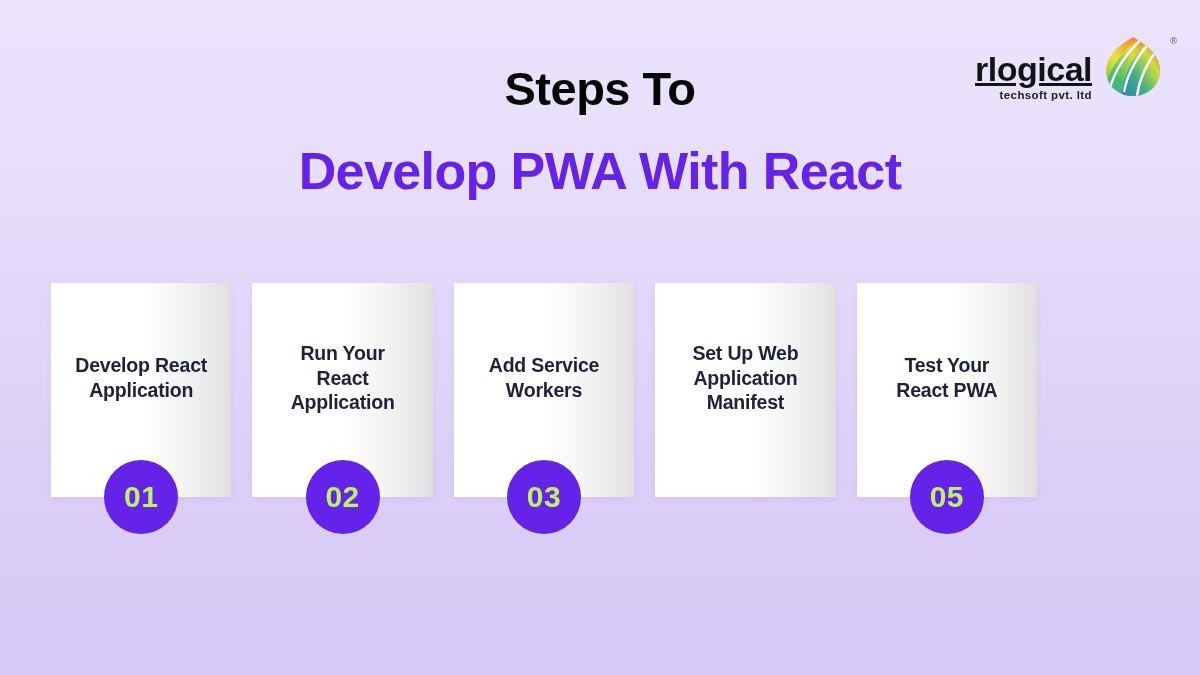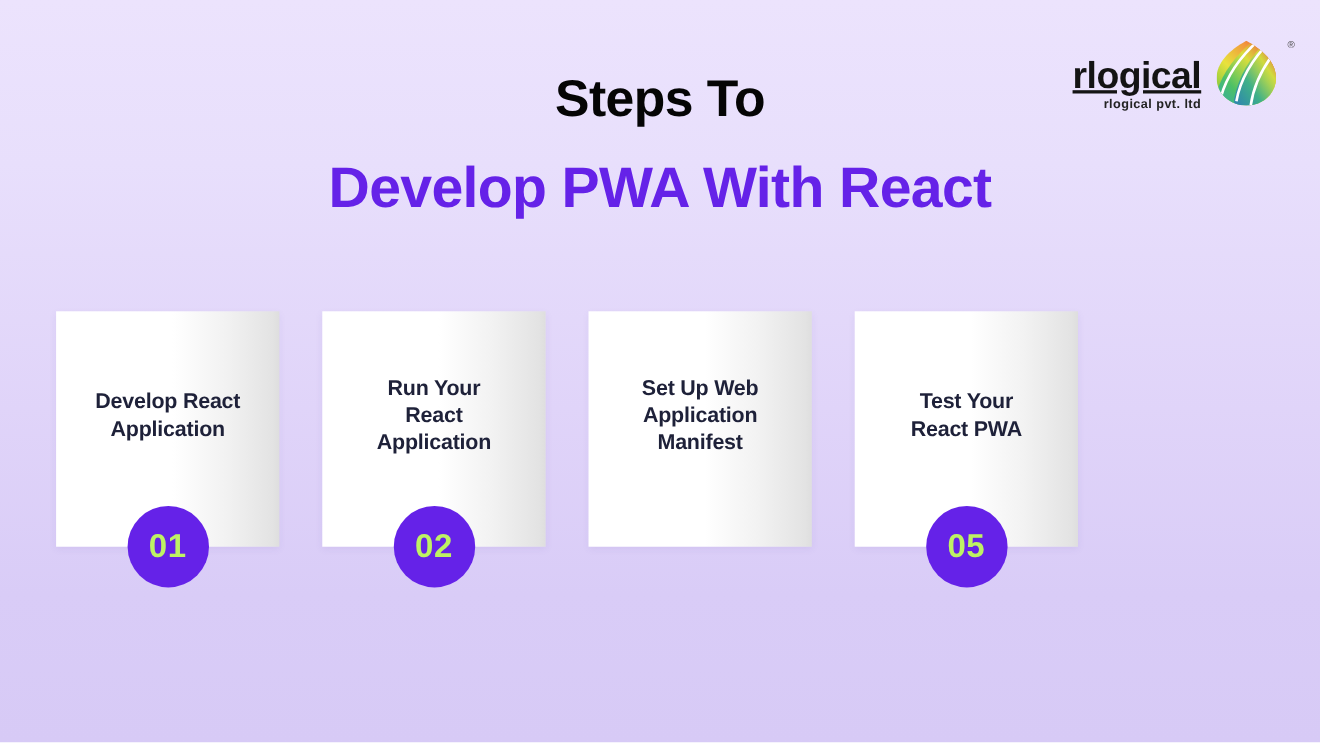--- a/index.html
+++ b/index.html
@@ -53,21 +53,21 @@
   #title-line2 {
     font-size:52px; font-weight:bold; color:#6522e8;
     letter-spacing:-0.6px; line-height:1.06; margin-top:30px;
   }
 
   
   #steps {
     position:absolute;
     left:51px; top:283px;
     width:986px; height:214px;
-    display:flex; gap:39px;
+    display:flex; gap:21px;
   }
   .step {
     position:relative;
     width:203px; height:214px;
     background:linear-gradient(90deg, #ffffff 0%, #ffffff 52%, #f2f2f2 76%, #e3e3e3 97%, #dedede 100%);
     box-shadow:0 2px 6px rgba(120,95,175,0.10);
     display:flex; align-items:center; justify-content:center;
   }
   .step-title {
     font-size:19.5px; font-weight:bold; color:#1e2139;
@@ -89,21 +89,21 @@
   }
 </style>
 </head>
 <body>
 
 <div id="canvas">
 
   <div id="logo">
     <div id="logo-text-wrap">
       <div id="logo-wordmark">rlogical</div>
-      <div id="logo-tagline">rlogical pvt. ltd</div>
+      <div id="logo-tagline">techsoft pvt. ltd</div>
     </div>
     <div id="logo-mark">
       <svg width="74" height="74" viewBox="0 0 74 74" aria-hidden="true">
         <defs>
           <linearGradient id="lgA" x1="0" y1="1" x2="1" y2="0">
             <stop offset="0%" stop-color="#2fae5a"></stop>
             <stop offset="22%" stop-color="#7cc63f"></stop>
             <stop offset="45%" stop-color="#e8e23c"></stop>
             <stop offset="68%" stop-color="#f2983c"></stop>
             <stop offset="88%" stop-color="#e3413f"></stop>
@@ -153,20 +153,25 @@
       <div class="step-badge">01</div>
     </div>
 
     <div class="step">
       <div class="step-title">Run Your
 React
 Application</div>
       <div class="step-badge">02</div>
     </div>
 
+    <div class="step">
+      <div class="step-title">Add Service
+Workers</div>
+      <div class="step-badge">03</div>
+    </div>
 
     <div class="step">
       <div class="step-title">Set Up Web
 Application
 Manifest</div>
     </div>
 
     <div class="step">
       <div class="step-title">Test Your
 React PWA</div>

